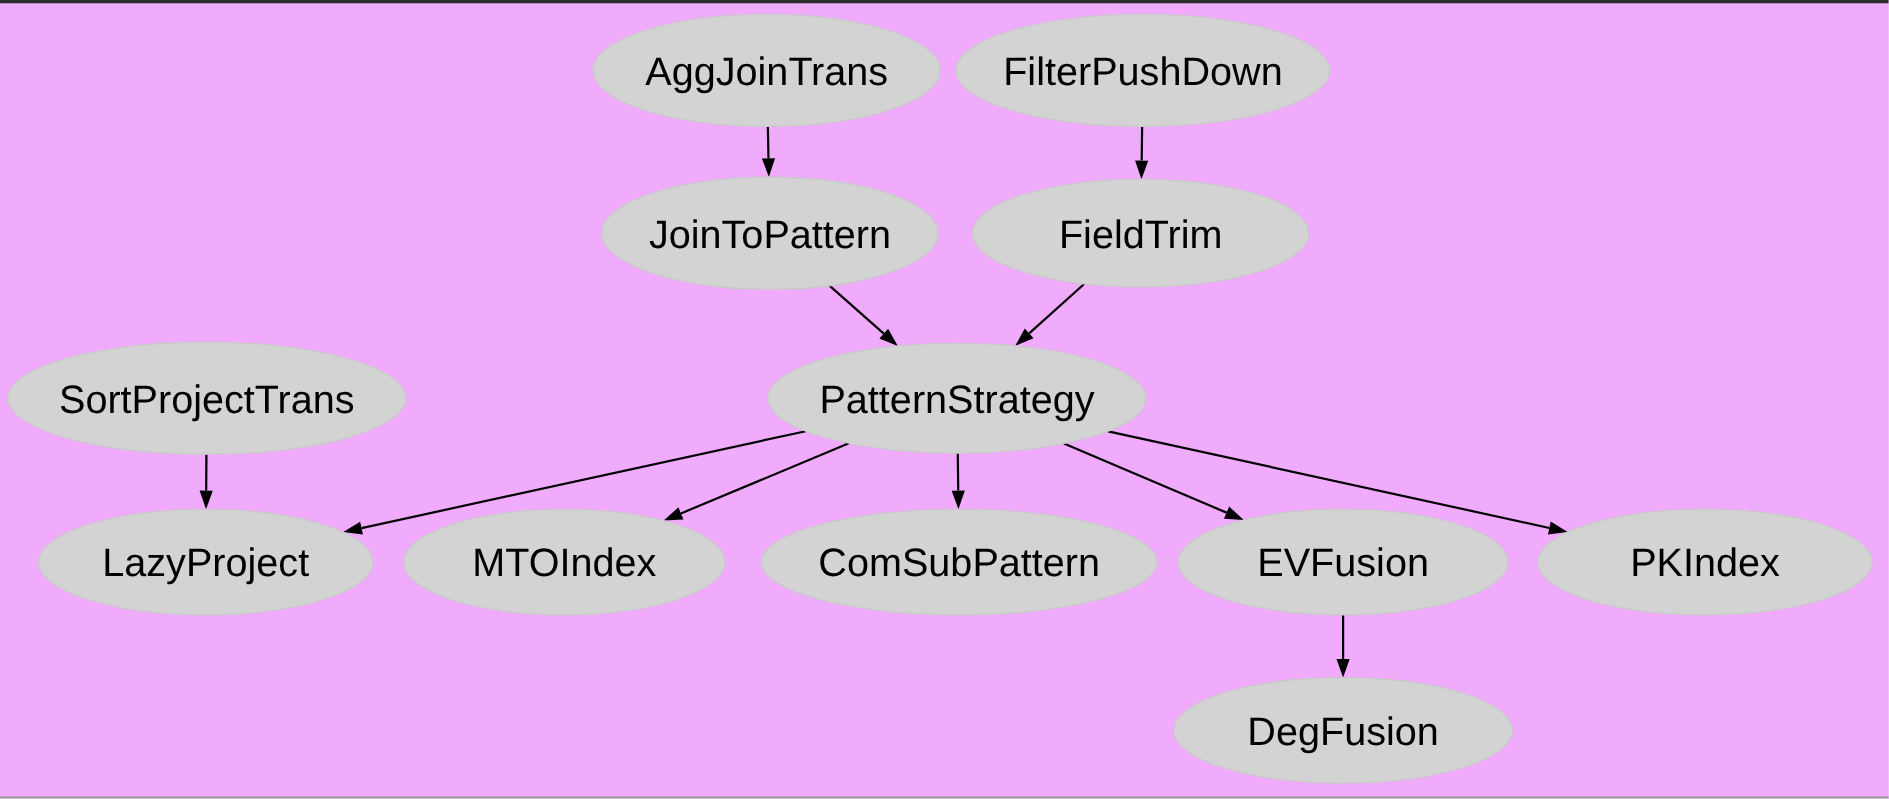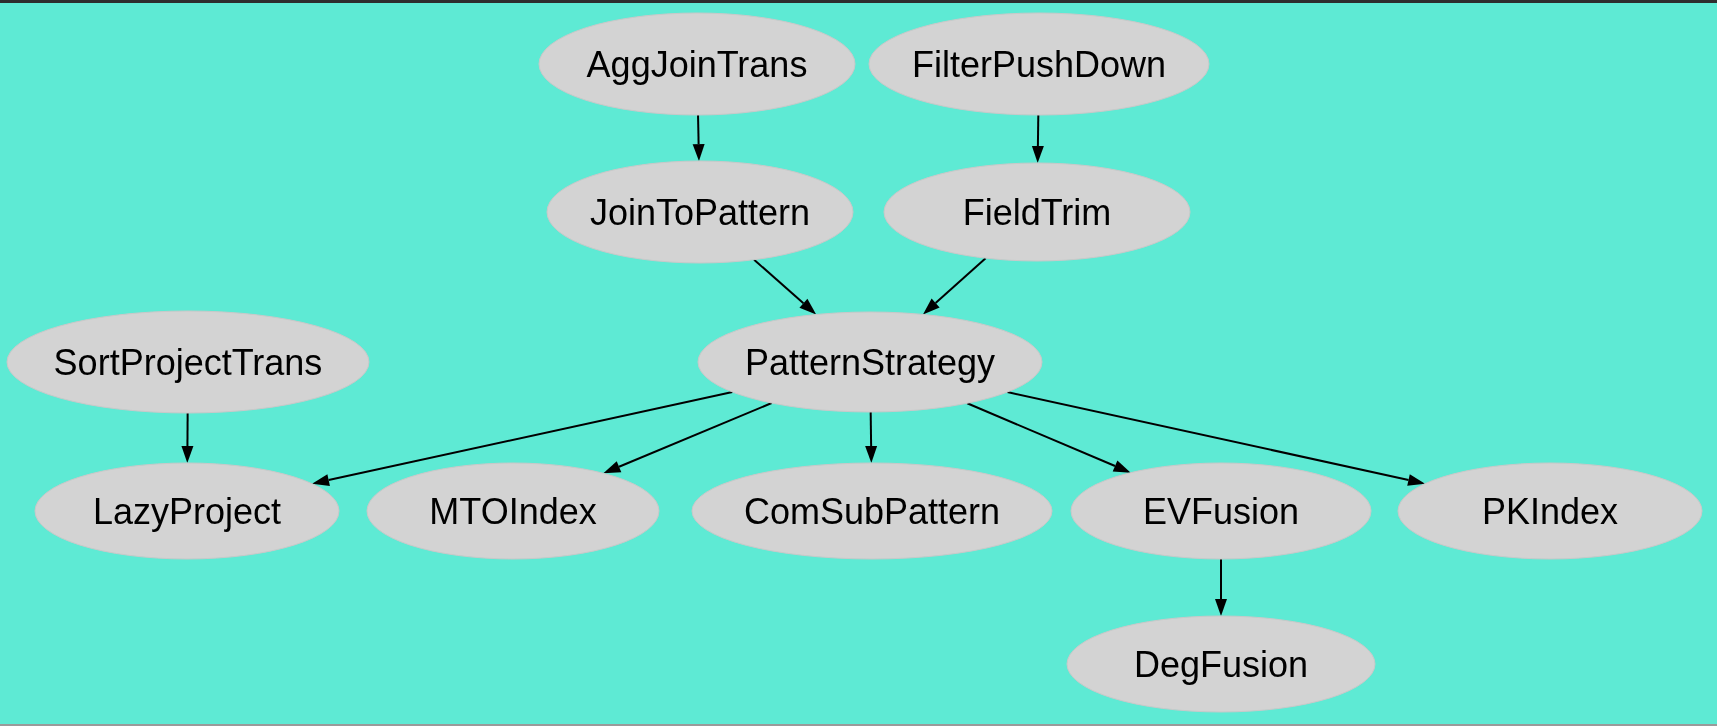--- a/index.html
+++ b/index.html
@@ -36,21 +36,21 @@
     text-anchor: middle;
   }
   .edge-line {
     stroke-width: 2px;
     fill: none;
   }
 </style>
 </head>
 <body>
 
-<div class="page" style="background: #5eead4;">
+<div class="page" style="background: #f0abfc;">
   <div class="border-line top" style="background: rgb(46, 46, 46);"></div>
   <svg class="graph-canvas" viewBox="0 0 1717 726" xmlns="http://www.w3.org/2000/svg">
     <g>
         <g>
           <line class="edge-line" x1="698.0337616563509" y1="114.99890837997592" x2="698.6217159912424" y2="144.0046555679562" stroke="#000000"></line>
           <polygon points="698.9662398134676,161.0011641310676 692.6229482630854,144.1262522110945 704.6204837193993,143.8830589248179" fill="#000000"></polygon>
         </g>
         <g>
           <line class="edge-line" x1="1038.3108164742753" y1="114.99958090363202" x2="1037.8918647175346" y2="146.00201090243374" stroke="#000000"></line>
           <polygon points="1037.6621559609853,163.00045888709295 1031.8924124876548,145.92093722365158 1043.8913169474145,146.0830845812159" fill="#000000"></polygon>

